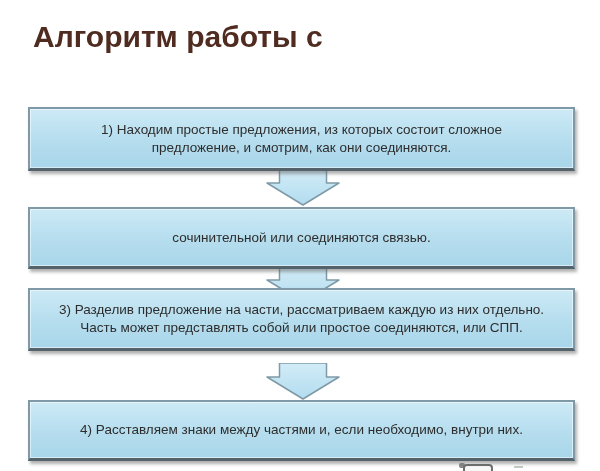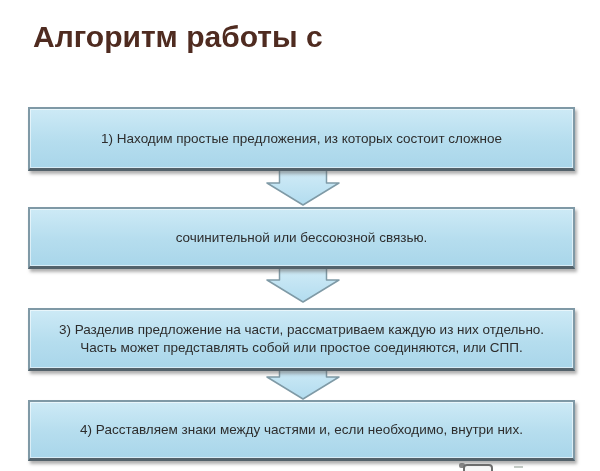--- a/index.html
+++ b/index.html
@@ -100,35 +100,36 @@
 </svg>
 
 <div class="slide">
 
   <div class="title">
     <div>Алгоритм работы с</div>
   </div>
 
   <div class="step" style="top:107px; height:64px;">
     <div class="l">1) Находим простые предложения, из которых состоит сложное</div>
+    <div class="l">предложение, и смотрим, как они соединяются.</div>
   </div>
 
   <svg class="arrow" style="top:169px;" viewBox="0 0 76 38">
     <polygon points="14.5,0 61.5,0 61.5,14 74,14 38,36 2,14 14.5,14" fill="url(#arrowGrad)" stroke="#7f9aa6" stroke-width="1.5" stroke-linejoin="round"></polygon>
   </svg>
 
   <div class="step" style="top:207px; height:62px;">
-    <div class="l">сочинительной или бессоюзной связью.</div>
+    <div class="l">сочинительной или соединяются связью.</div>
   </div>
 
   <svg class="arrow" style="top:266px;" viewBox="0 0 76 38">
     <polygon points="14.5,0 61.5,0 61.5,14 74,14 38,36 2,14 14.5,14" fill="url(#arrowGrad)" stroke="#7f9aa6" stroke-width="1.5" stroke-linejoin="round"></polygon>
   </svg>
 
-  <div class="step" style="top:308px; height:63px;">
+  <div class="step" style="top:288px; height:63px;">
     <div class="l">3) Разделив предложение на части, рассматриваем каждую из них отдельно.</div>
     <div class="l">Часть может представлять собой или простое соединяются, или СПП.</div>
   </div>
 
   <svg class="arrow" style="top:363px;" viewBox="0 0 76 38">
     <polygon points="14.5,0 61.5,0 61.5,14 74,14 38,36 2,14 14.5,14" fill="url(#arrowGrad)" stroke="#7f9aa6" stroke-width="1.5" stroke-linejoin="round"></polygon>
   </svg>
 
   <div class="step" style="top:400px; height:61px;">
     <div class="l">4) Расставляем знаки  между частями и, если необходимо, внутри них.</div>

